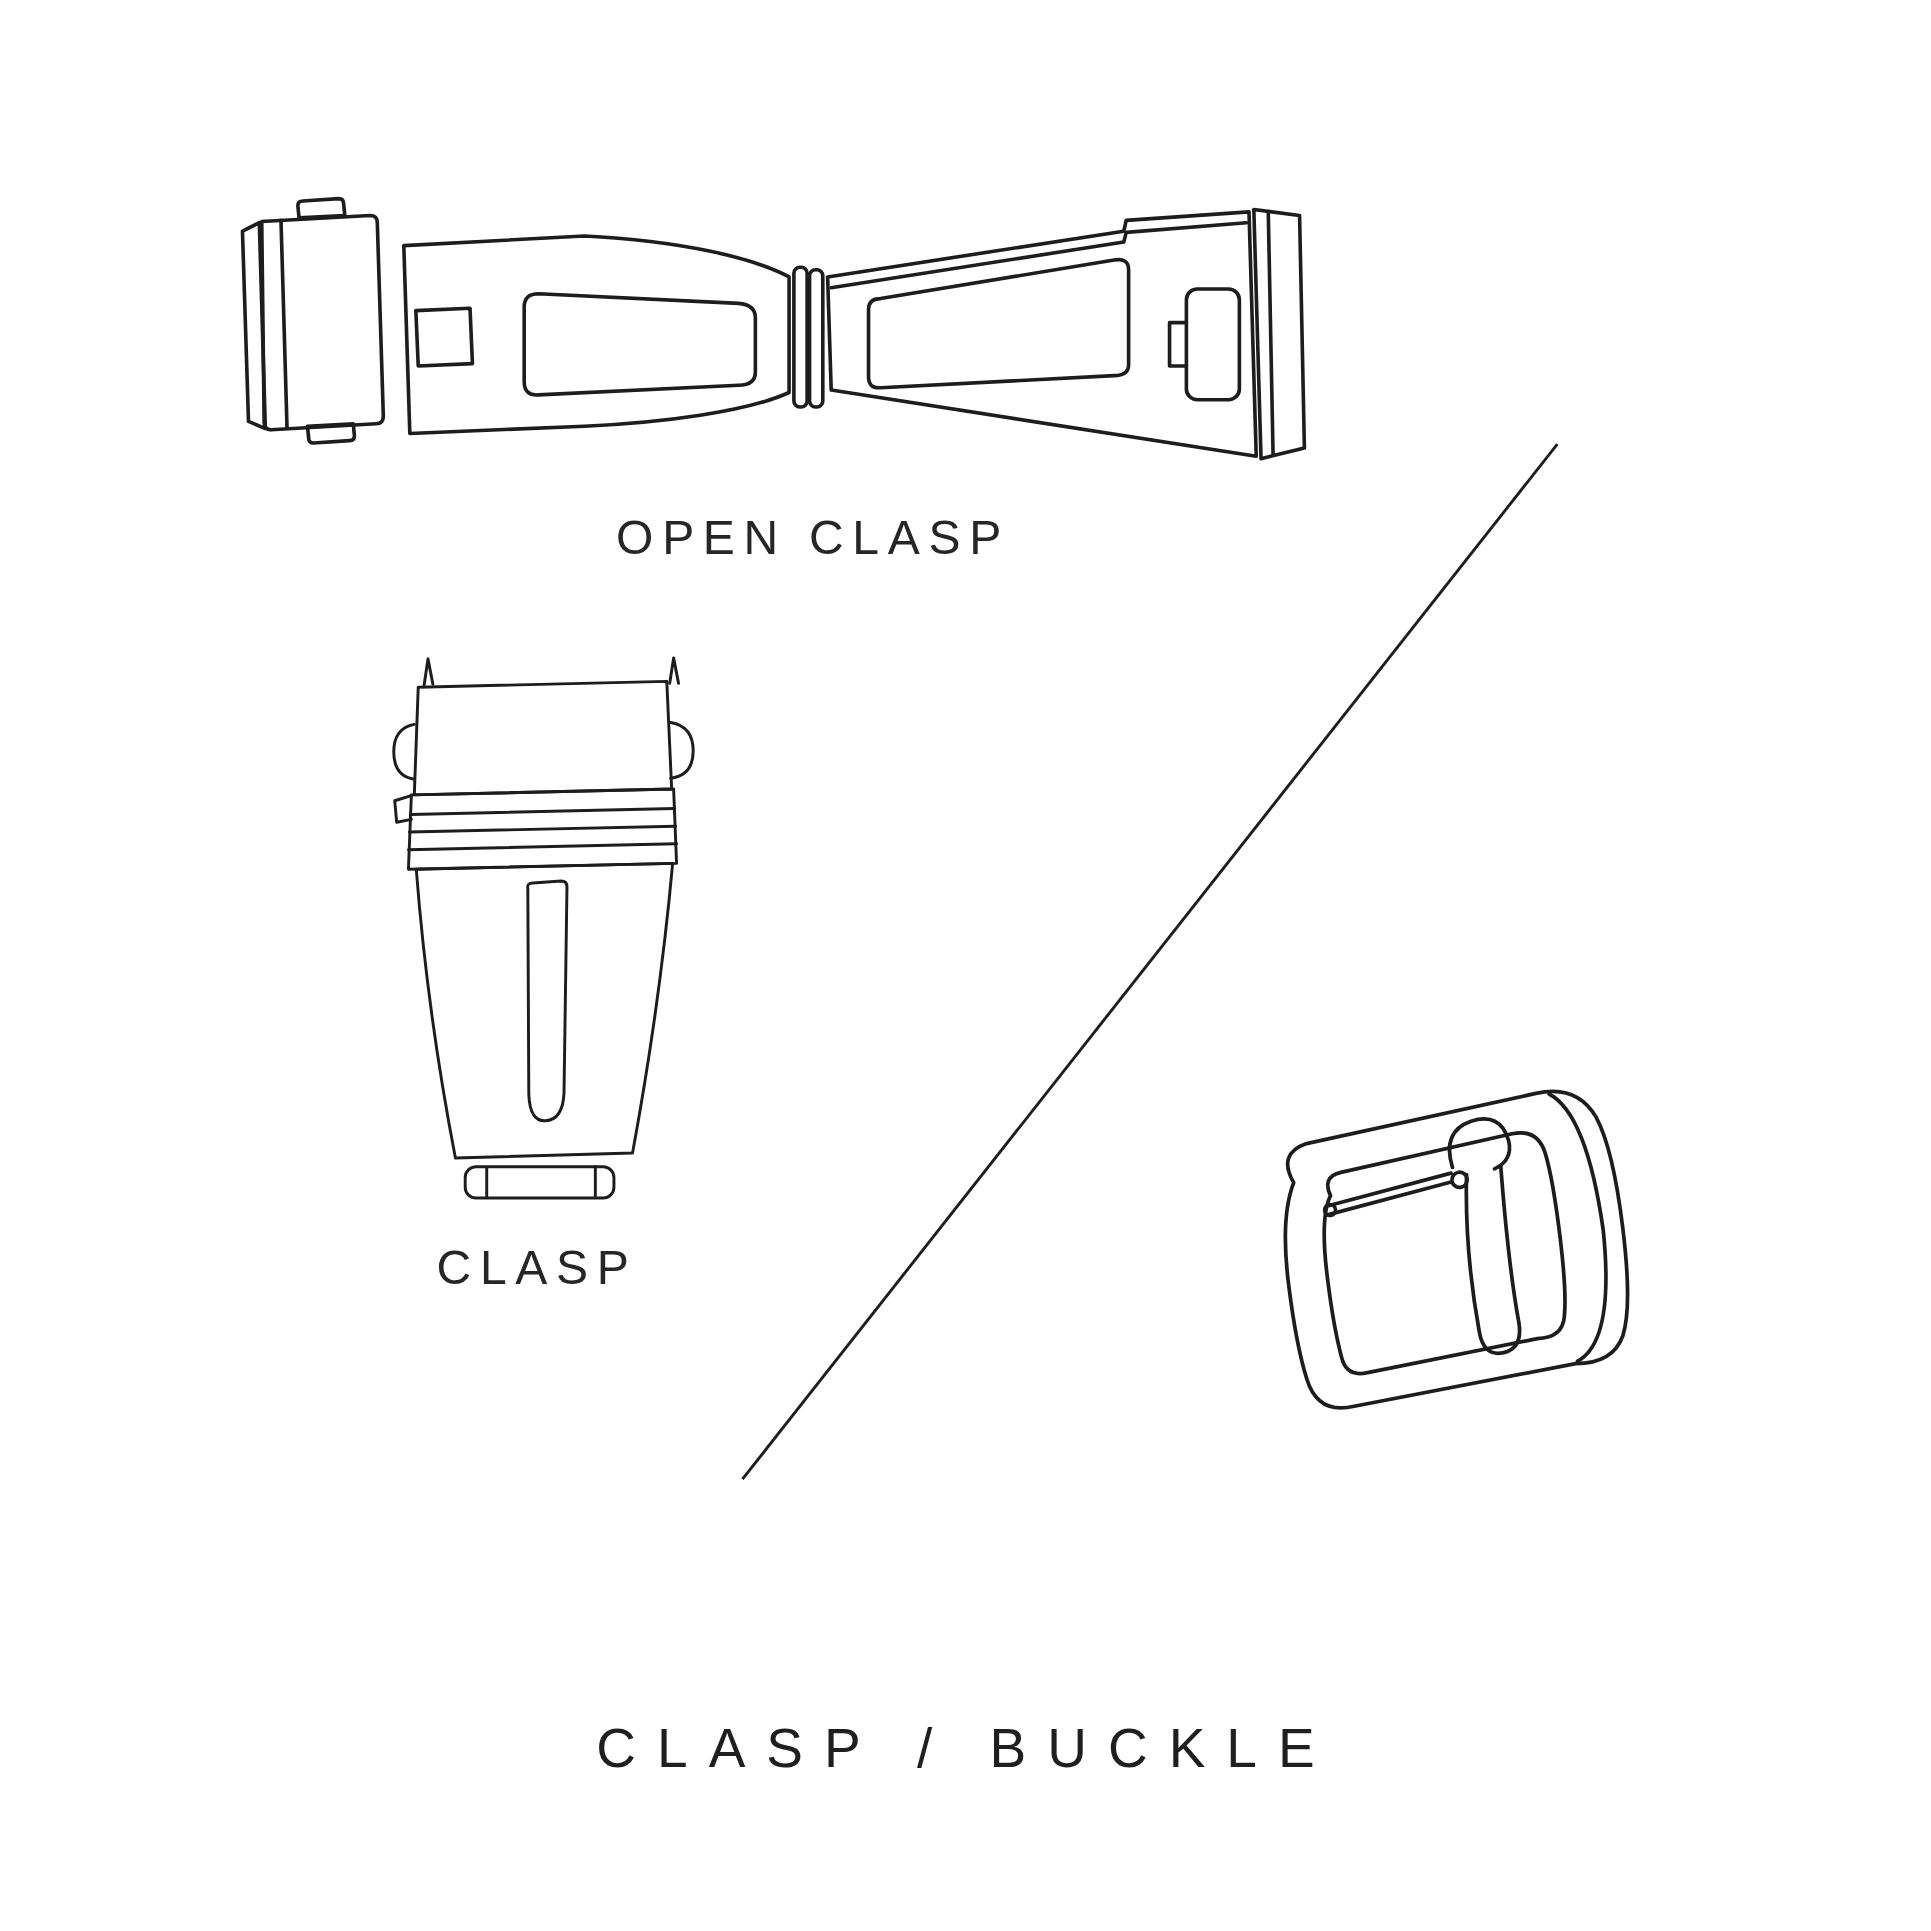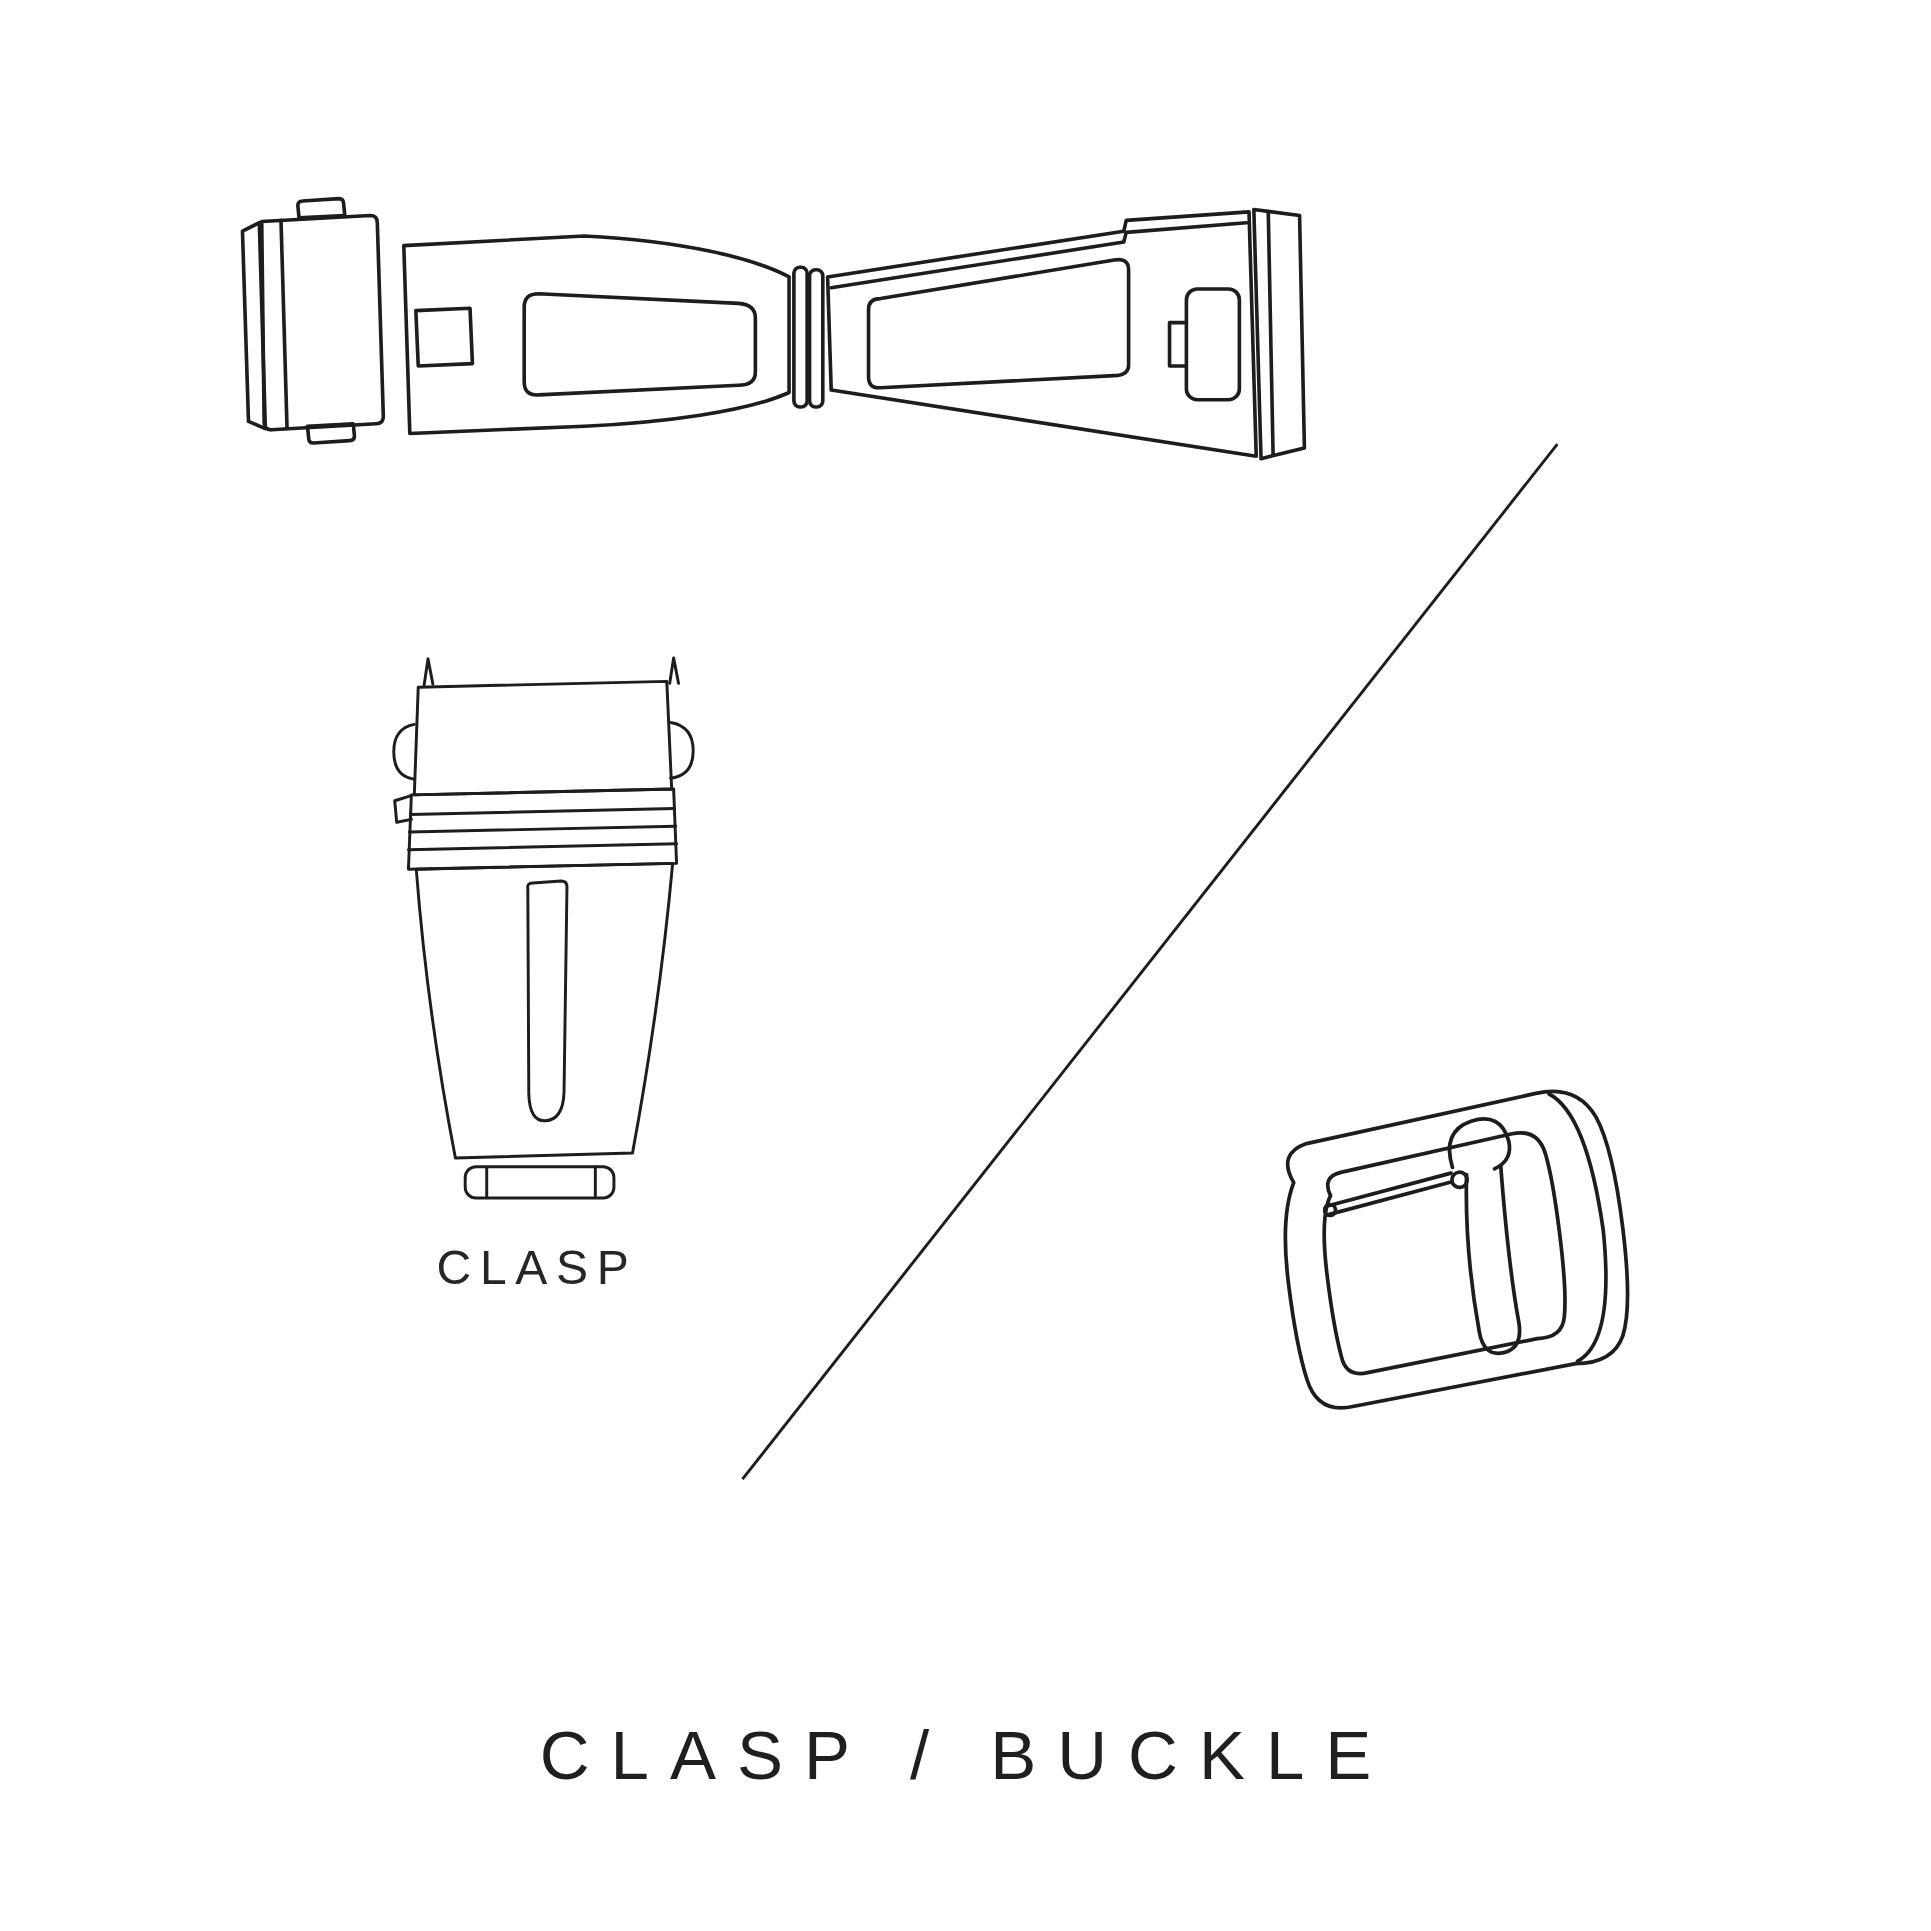--- a/index.html
+++ b/index.html
@@ -39,21 +39,21 @@
     letter-spacing: 8.7px;
     font-size: 48px;
     font-weight: 400;
     white-space: nowrap;
   }
   .title {
     position: absolute;
     transform: translateX(-50%);
     color: #1f1f1f;
     letter-spacing: 21px;
-    font-size: 69px;
+    font-size: 55px;
     font-weight: 400;
     white-space: nowrap;
   }
 </style>
 </head>
 <body>
 
 <div class="canvas">
 
   <div class="fig" style="left:222px; top:183px; width:1086px; height:301px;">
@@ -83,20 +83,21 @@
       <path d="M546,96 L740,64 Q752,62 752,72 L752,151 Q752,160 740,160 L546,170 Q536,171 536,161 L536,105 Q536,96 546,96 Z"></path>
 
       <rect x="800" y="88" width="44" height="92" rx="9"></rect>
       <path d="M800,116 L786,116 L786,152 L800,152"></path>
 
       <path d="M856,22 L894,27 L898,220 L862,229 Z"></path>
       <path d="M868,24 L872,226"></path>
     </svg>
   </div>
 
+  <div class="label" style="left:813px; top:510px;">OPEN CLASP</div>
 
   <div class="fig" style="left:381px; top:652px; width:323px; height:548px;">
     <svg viewBox="0 0 330 560">
 
       <path d="M44,34 L48,7 L53,33"></path>
       <path d="M295,32 L299,6 L304,32"></path>
 
       <path d="M38,36 L292,30 L297,140 L34,146 Z"></path>
 
       <path d="M34,74 Q13,78 13,102 Q13,127 34,130"></path>

